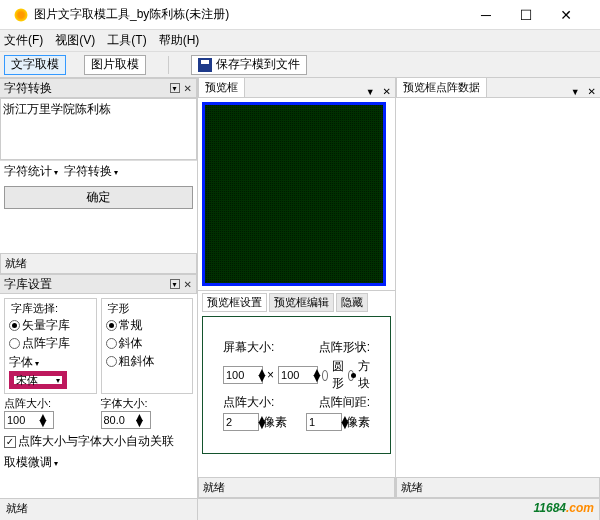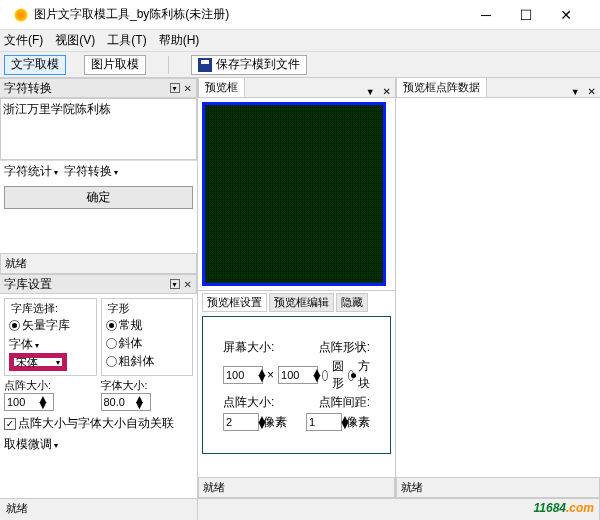--- a/index.html
+++ b/index.html
@@ -113,20 +113,24 @@
       <span class="px">✕</span>
     </div>
     <div class="font-settings">
       <div class="fs-row">
         <div class="fieldset" style="flex:1">
           <div class="fieldset-title">字库选择:</div>
           <div class="radio-row">
               <span class="radio checked"></span>
               <span>矢量字库</span>
             </div>
+          <div class="radio-row">
+              <span class="radio"></span>
+              <span>点阵字库</span>
+            </div>
           <div style="font-size:11px;margin-top:2px"><span>字体</span><span class="dropdown-arrow">▾</span></div>
           <div class="combo">
               <span class="v">宋体</span>
               <span class="ar">▾</span>
             </div>
         </div>
         <div class="fieldset" style="flex:1">
           <div class="fieldset-title">字形</div>
           <div class="radio-row">
               <span class="radio checked"></span>

